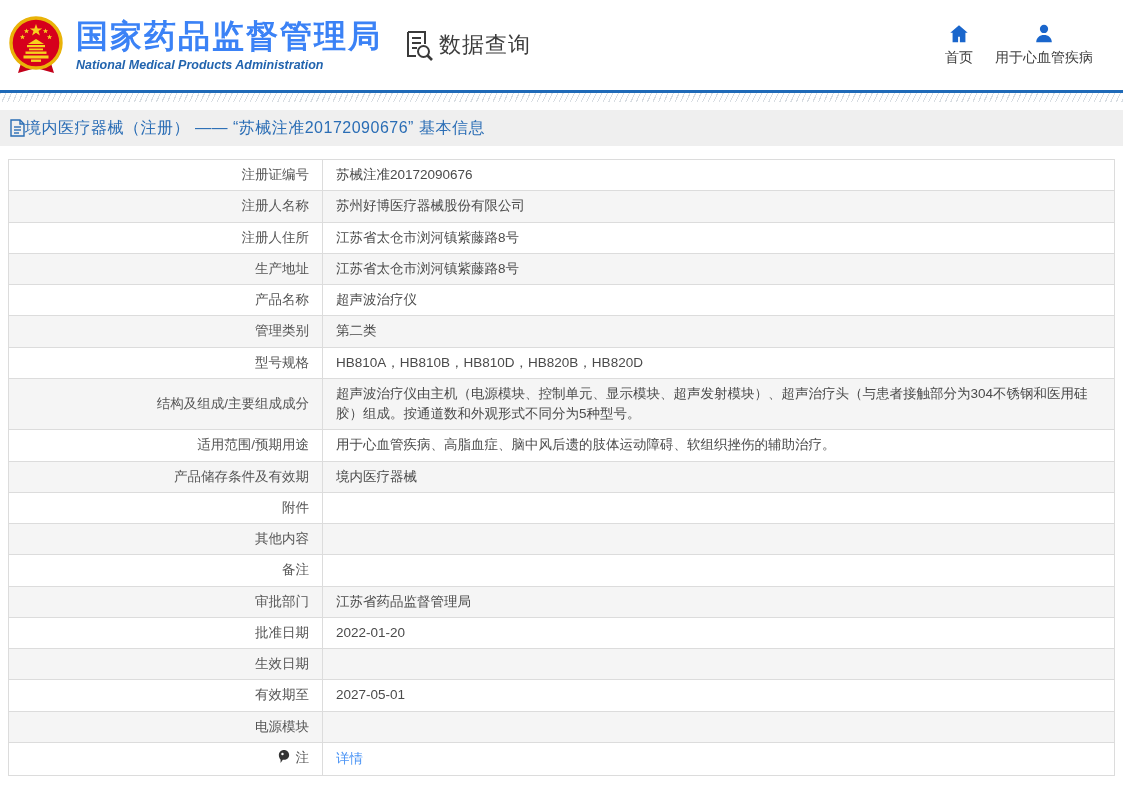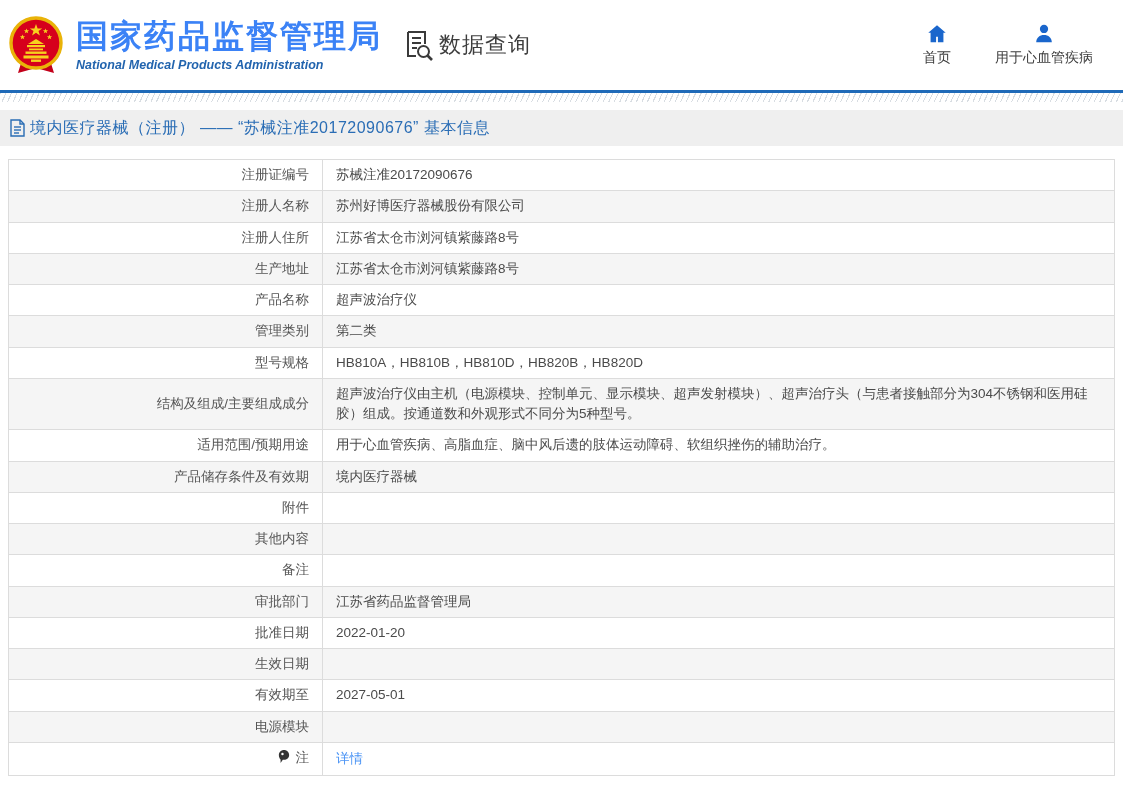--- a/index.html
+++ b/index.html
@@ -37,21 +37,21 @@
     white-space: nowrap;
     font-style: italic;
   }
   .section-block {
     display: flex;
     align-items: center;
     margin-left: 22px;
     gap: 5px;
   }
   .section-label { font-size: 22px; color: #3d3d3d; letter-spacing: 1px; }
-  .nav { margin-left: auto; margin-right: 30px; display: flex; gap: 44px; }
+  .nav { margin-left: auto; margin-right: 30px; display: flex; gap: 22px; }
   .nav-item {
     display: flex; flex-direction: column; align-items: center;
     gap: 4px; cursor: pointer;
   }
   .nav-item .label { font-size: 14px; color: #3d3d3d; white-space: nowrap; }
 
   
   .blue-rule { height: 3px; background: #1f6ab8; }
   .hatch {
     height: 9px;
@@ -63,21 +63,20 @@
   }
 
   
   .breadcrumb {
     margin-top: 8px;
     height: 36px;
     background: #efefef;
     display: flex;
     align-items: center;
     padding-left: 10px;
-    gap: 5px;
   }
   .breadcrumb-text {
     font-size: 16px;
     color: #2a6db5;
     letter-spacing: 0.5px;
   }
 
   
   .table-wrap { margin: 13px 8px 0 8px; }
   table.info {

